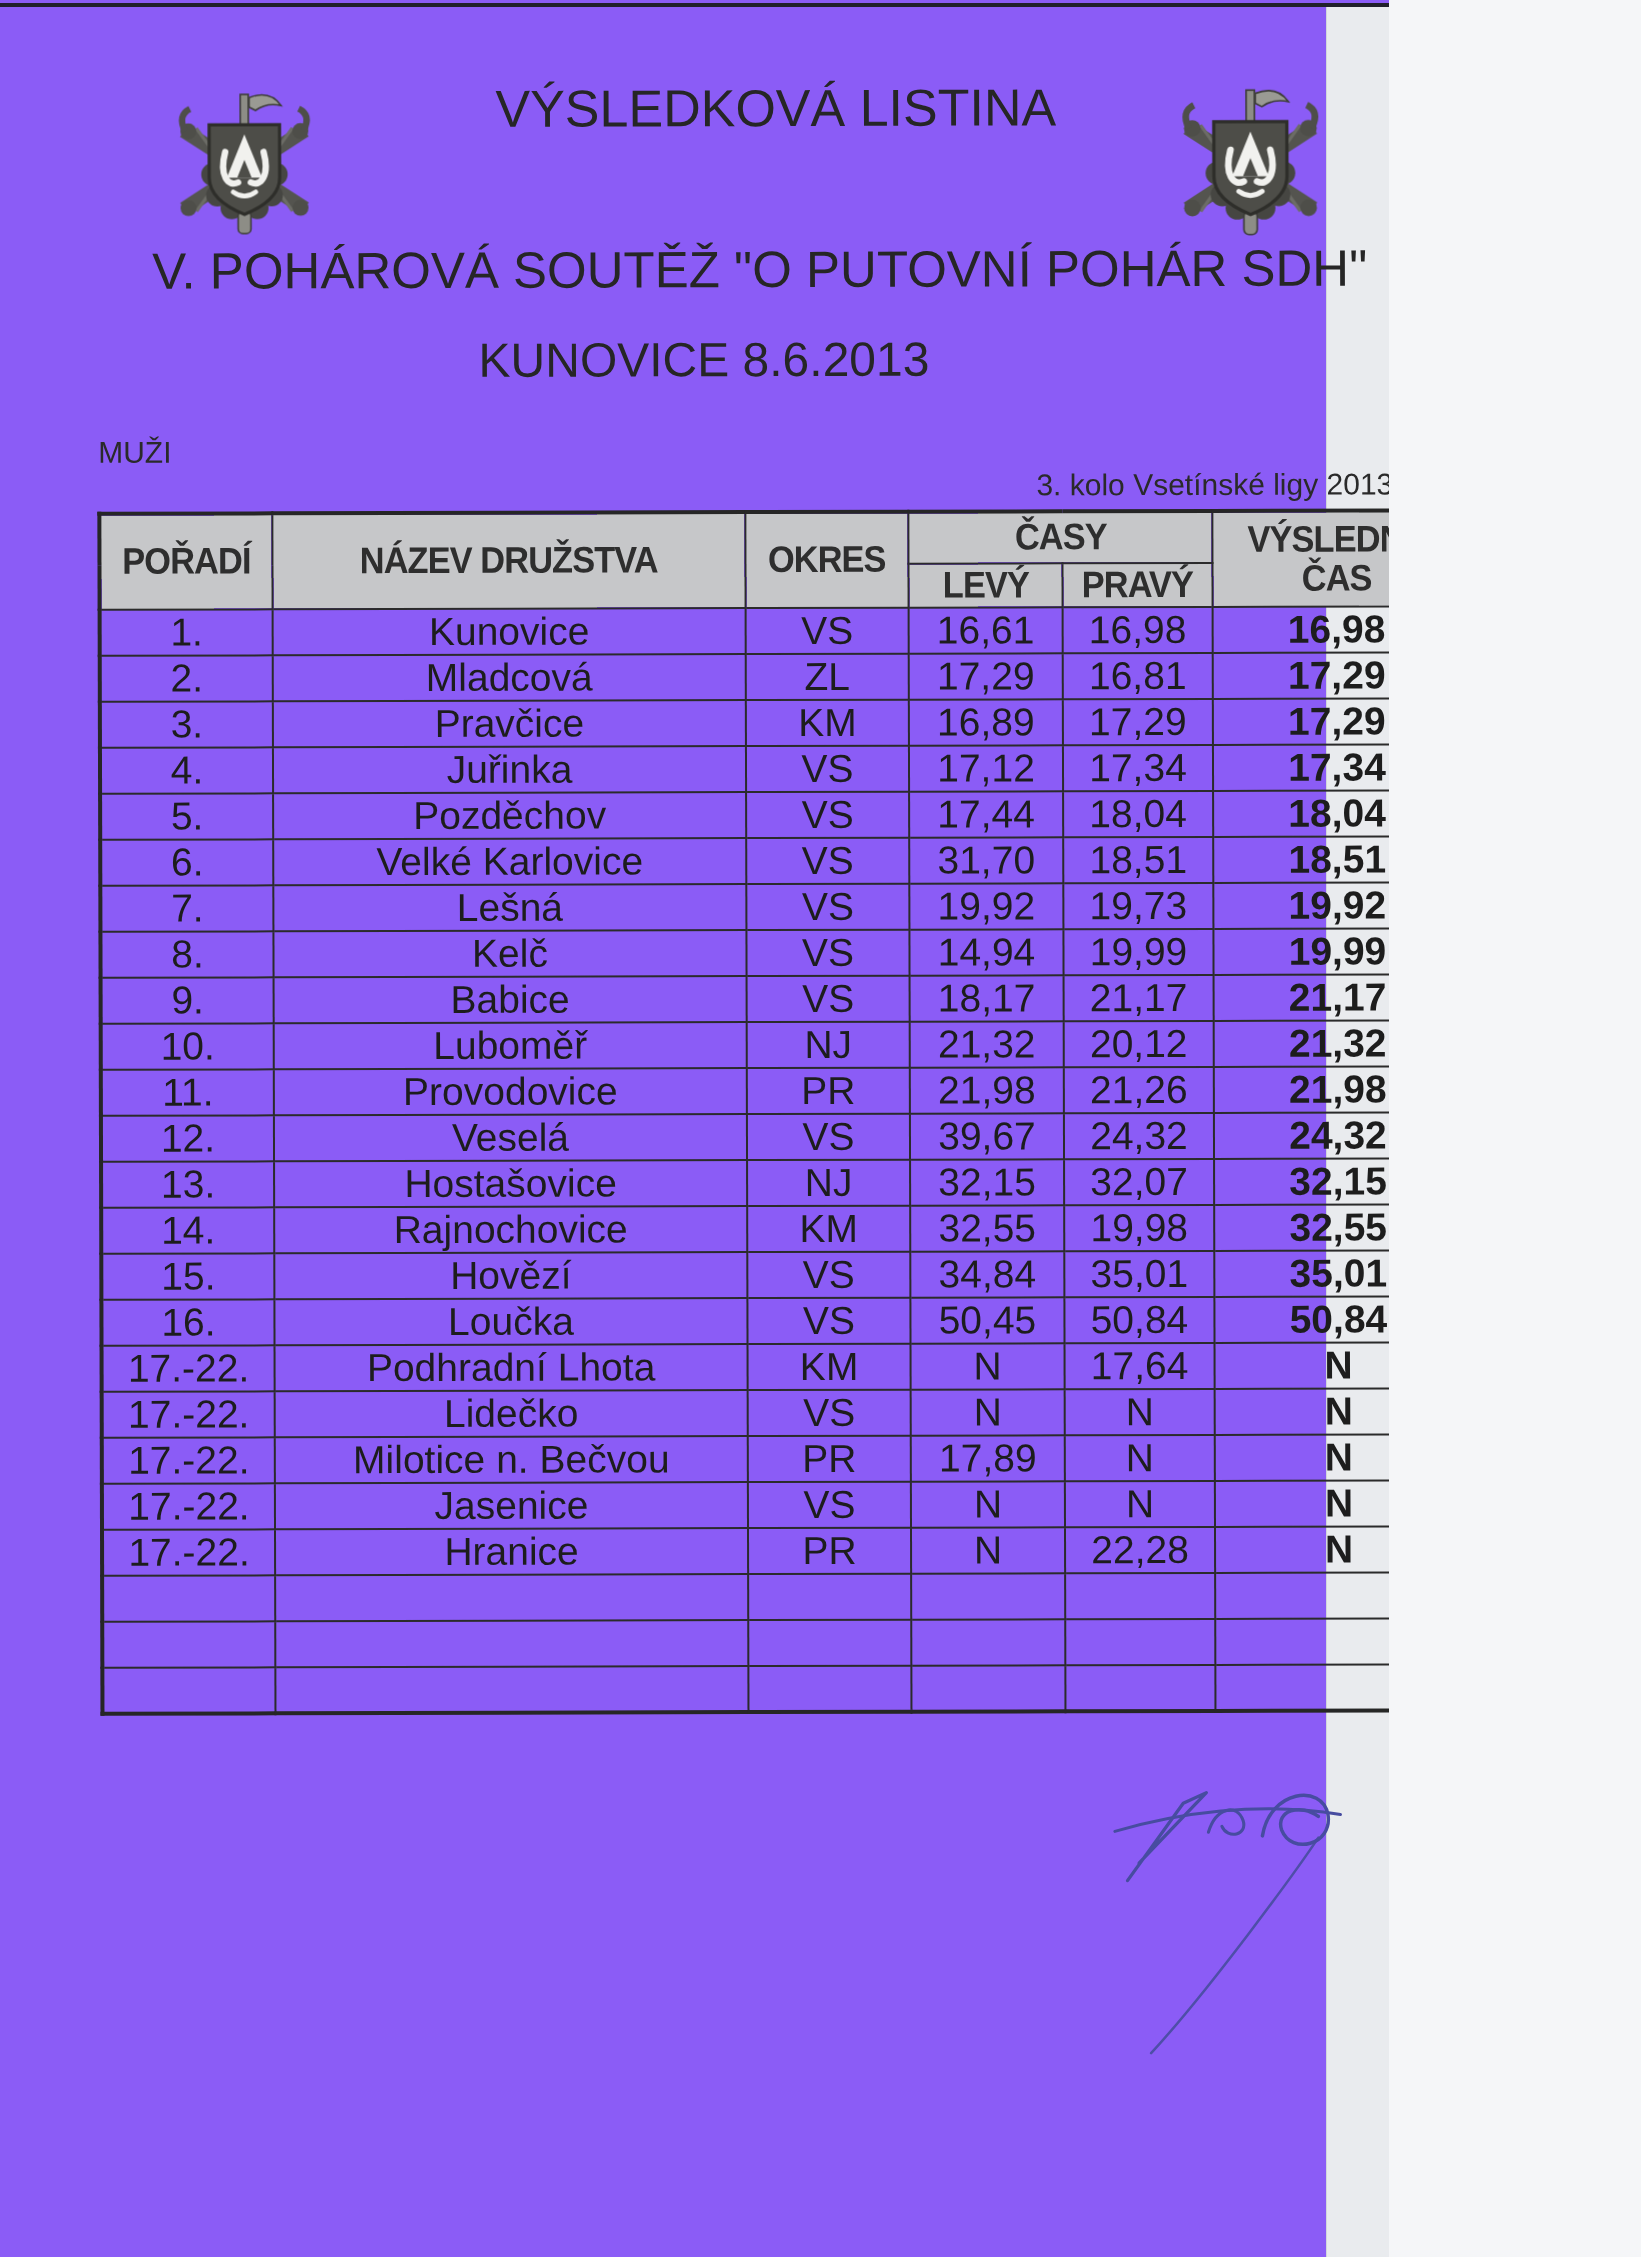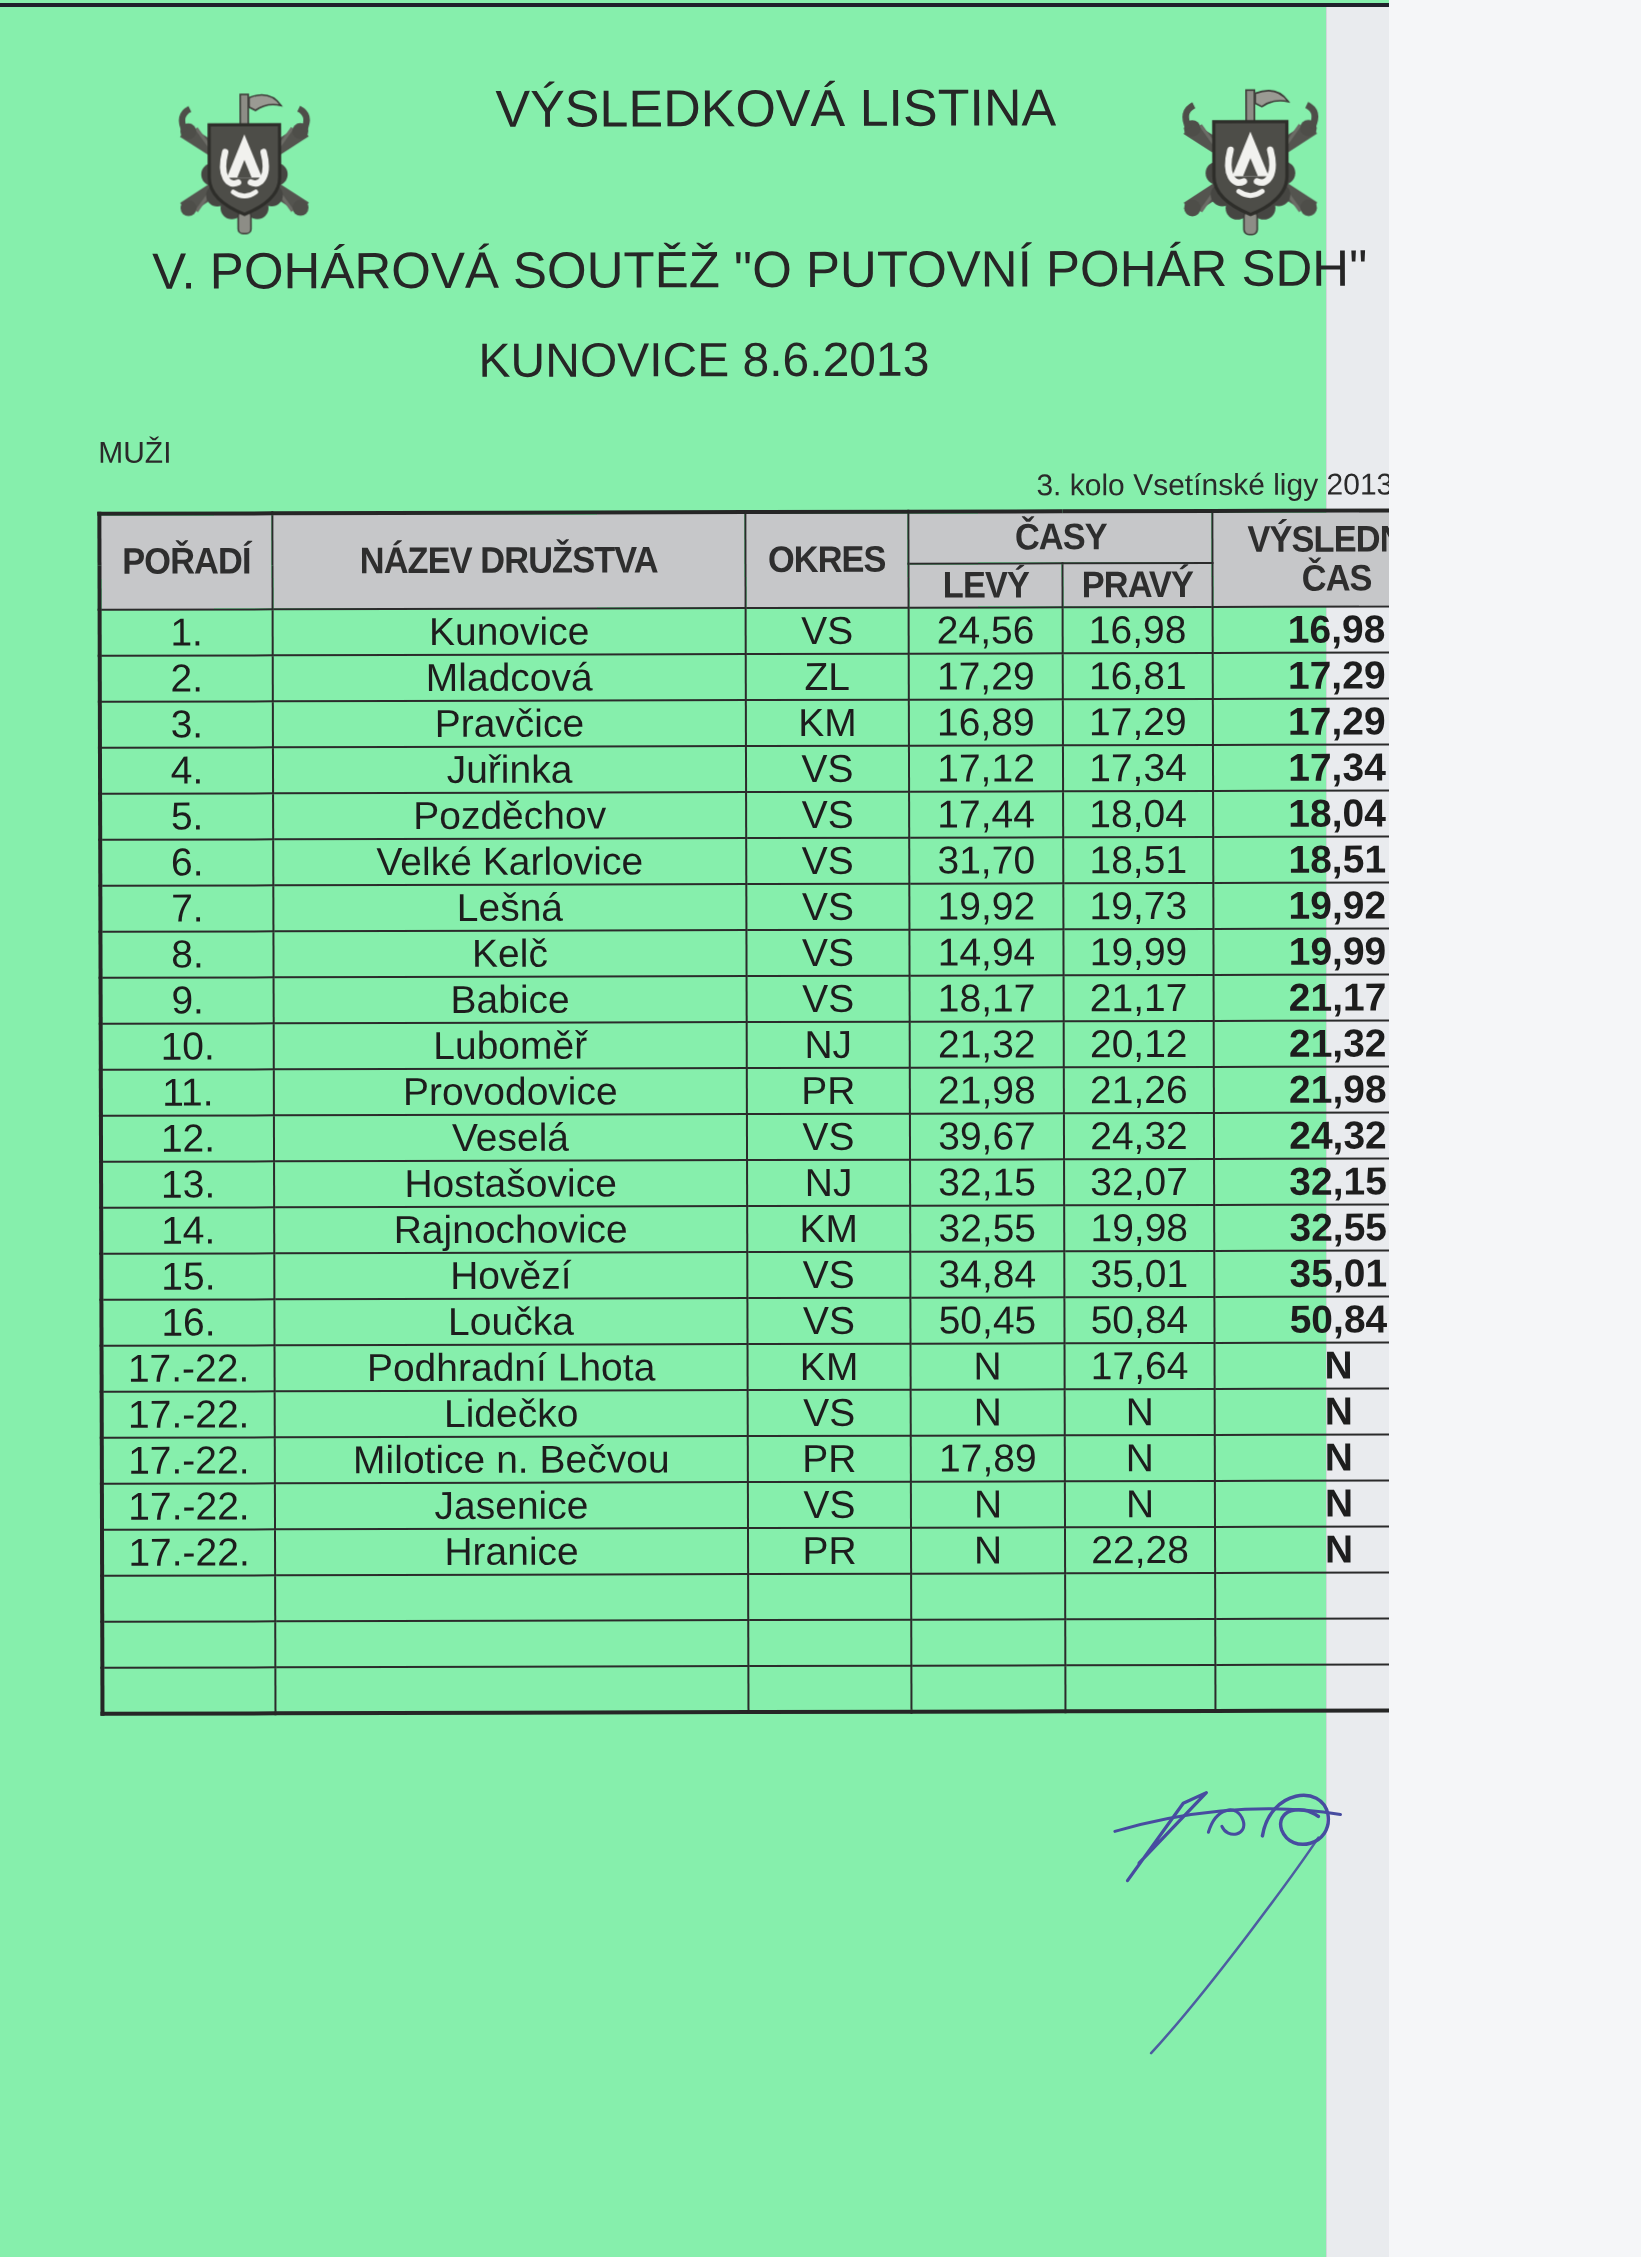--- a/index.html
+++ b/index.html
@@ -1,18 +1,18 @@
 <!DOCTYPE html>
 <html><head>
 <meta charset="utf-8">
 <style>
   html,body{margin:0;padding:0;background:#f5f6f8;}
   .page{
     position:relative;width:1389px;height:2257px;overflow:hidden;
-    background:#86efac;
+    background:#8b5cf6;
     font-family:"Liberation Sans","DejaVu Sans",sans-serif;
     color:#202020;
   }
   
   .scan-top-edge{position:absolute;left:0;top:2.9px;width:1641px;height:3.9px;background:#20202b;}
   .paper-right-edge{
     position:absolute;top:6.8px;right:0;width:62px;height:2251px;
     background:#e9ebee;border-left:1.9px solid #d3d7db;
   }
   .sheet{position:absolute;left:0;top:0;width:1580px;height:2257px;transform:rotate(-0.15deg);transform-origin:50% 0;}
@@ -144,21 +144,21 @@
         <tr class="hrow2">
           <th><span class="hdr-txt">LEVÝ</span></th>
           <th><span class="hdr-txt">PRAVÝ</span></th>
         </tr>
       </thead>
       <tbody>
     <tr>
       <td>1.</td>
       <td class="team-cell">Kunovice</td>
       <td>VS</td>
-      <td>24,56</td>
+      <td>16,61</td>
       <td>16,98</td>
       <td class="final-cell">16,98</td>
     </tr>
 
     <tr>
       <td>2.</td>
       <td class="team-cell">Mladcová</td>
       <td>ZL</td>
       <td>17,29</td>
       <td>16,81</td>

